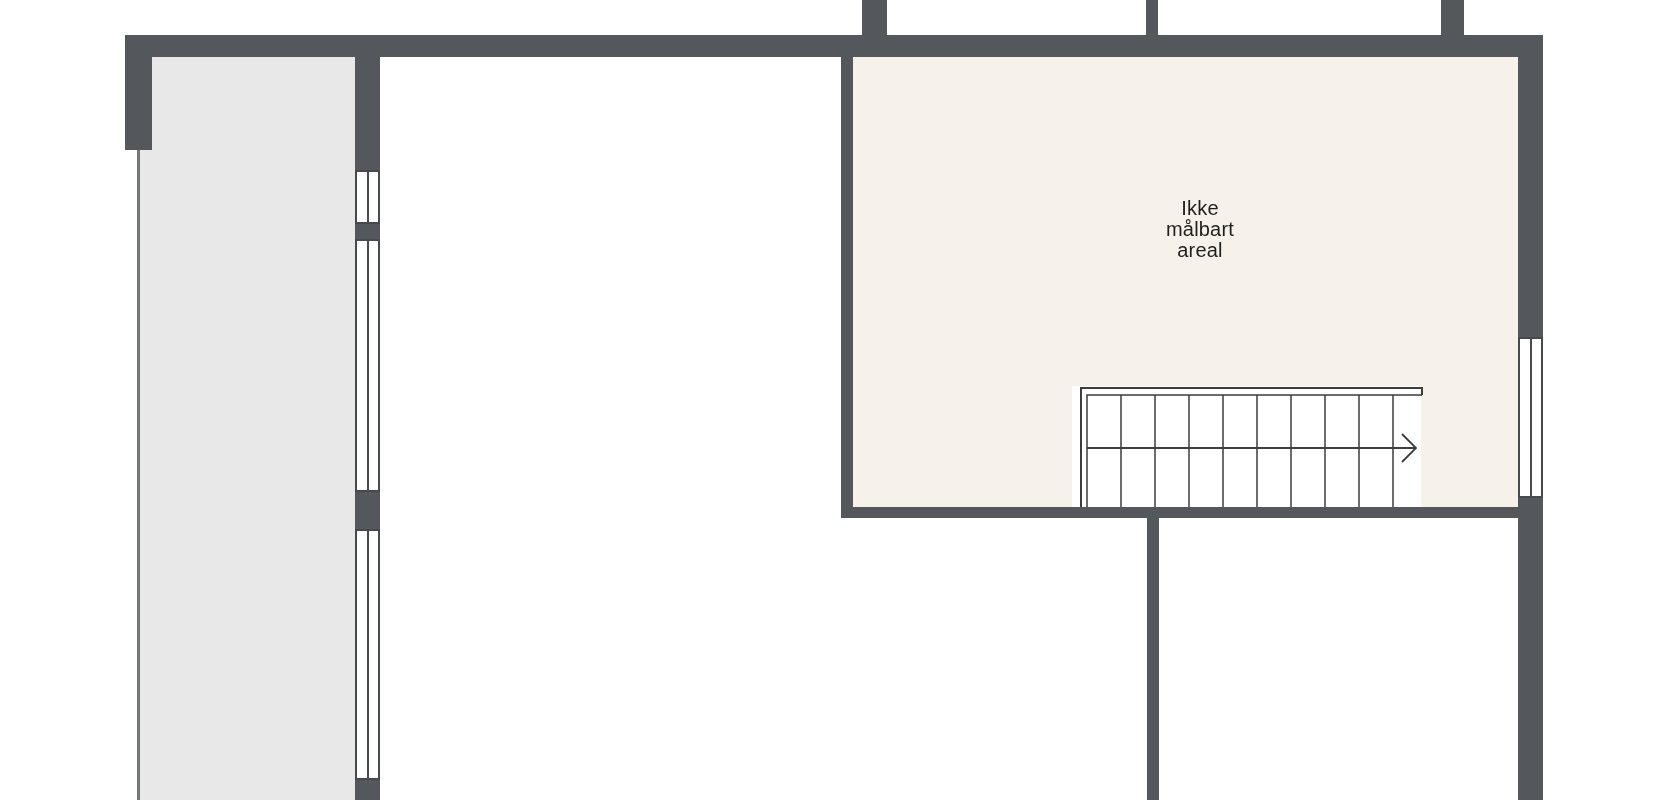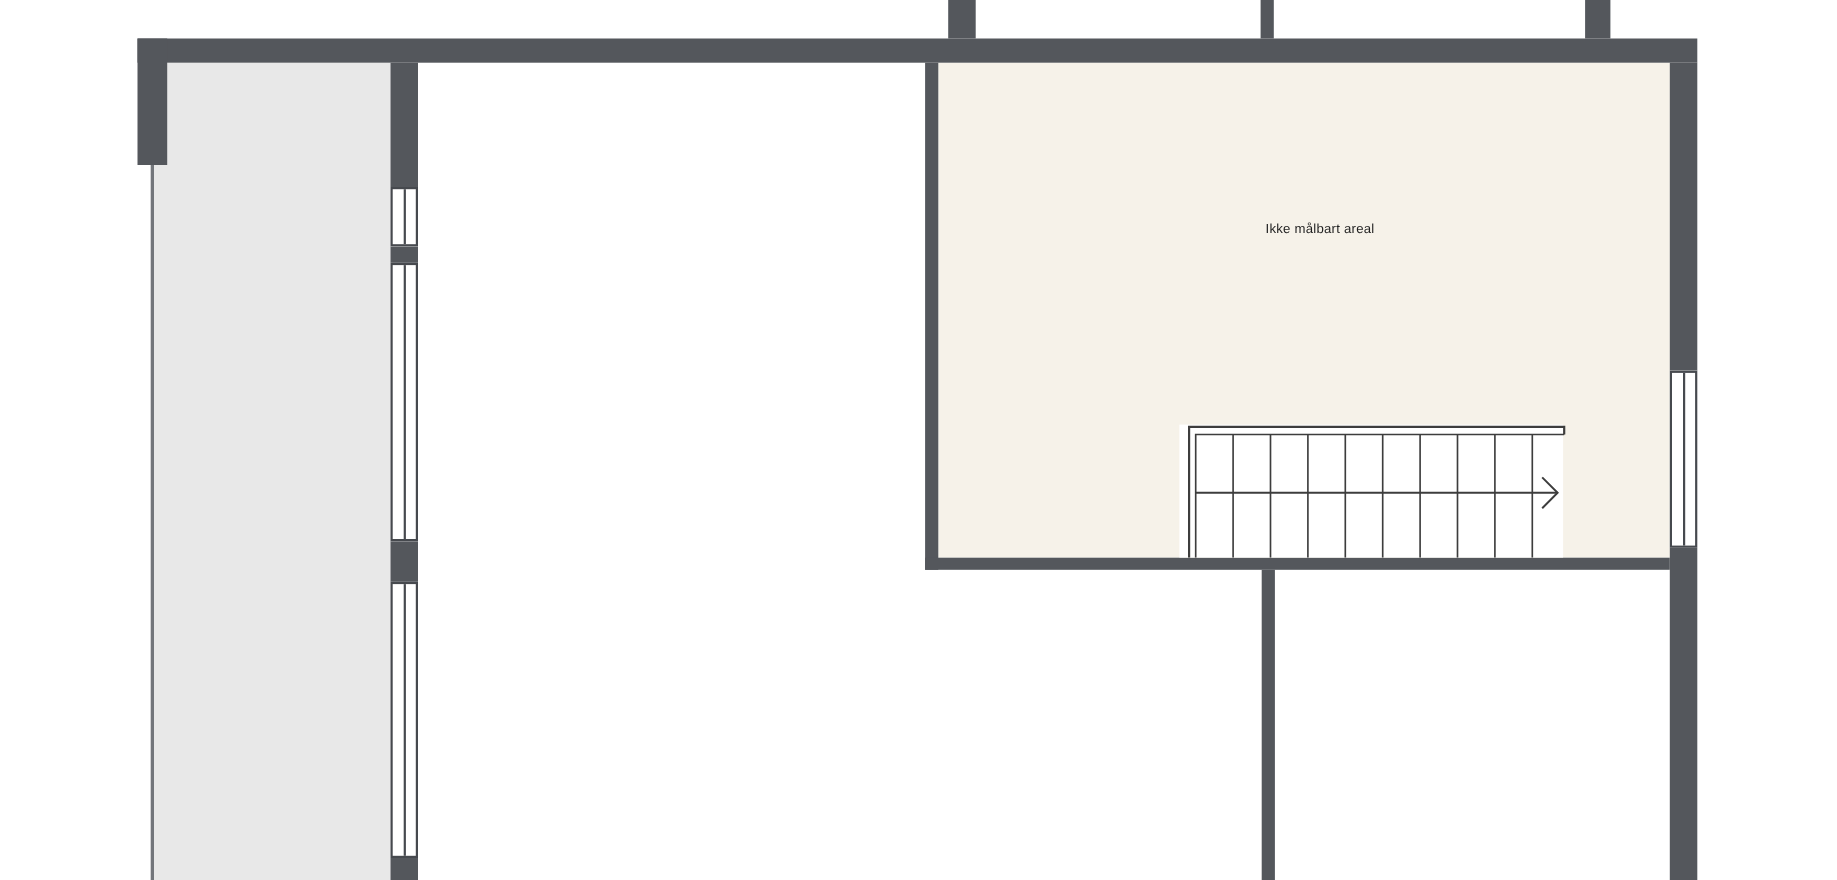--- a/index.html
+++ b/index.html
@@ -43,21 +43,21 @@
     width: 2px;
     margin-left: -1px;
     background: var(--frame, #46494e);
   }
   .room-label {
     position: absolute;
     left: 1145px;
     top: 198px;
     width: 110px;
     text-align: center;
-    font-size: 12px;
+    font-size: 20px;
     line-height: 21px;
     letter-spacing: 0.2px;
     color: var(--text, #1f1f1f);
   }
   .stair-svg { position: absolute; left: 1072px; top: 385px; }
   .stair-bg { fill: #ffffff; }
   .stair-stroke { stroke: var(--stair-line, #3d3d3d); fill: none; }
 </style>
 </head>
 <body>

